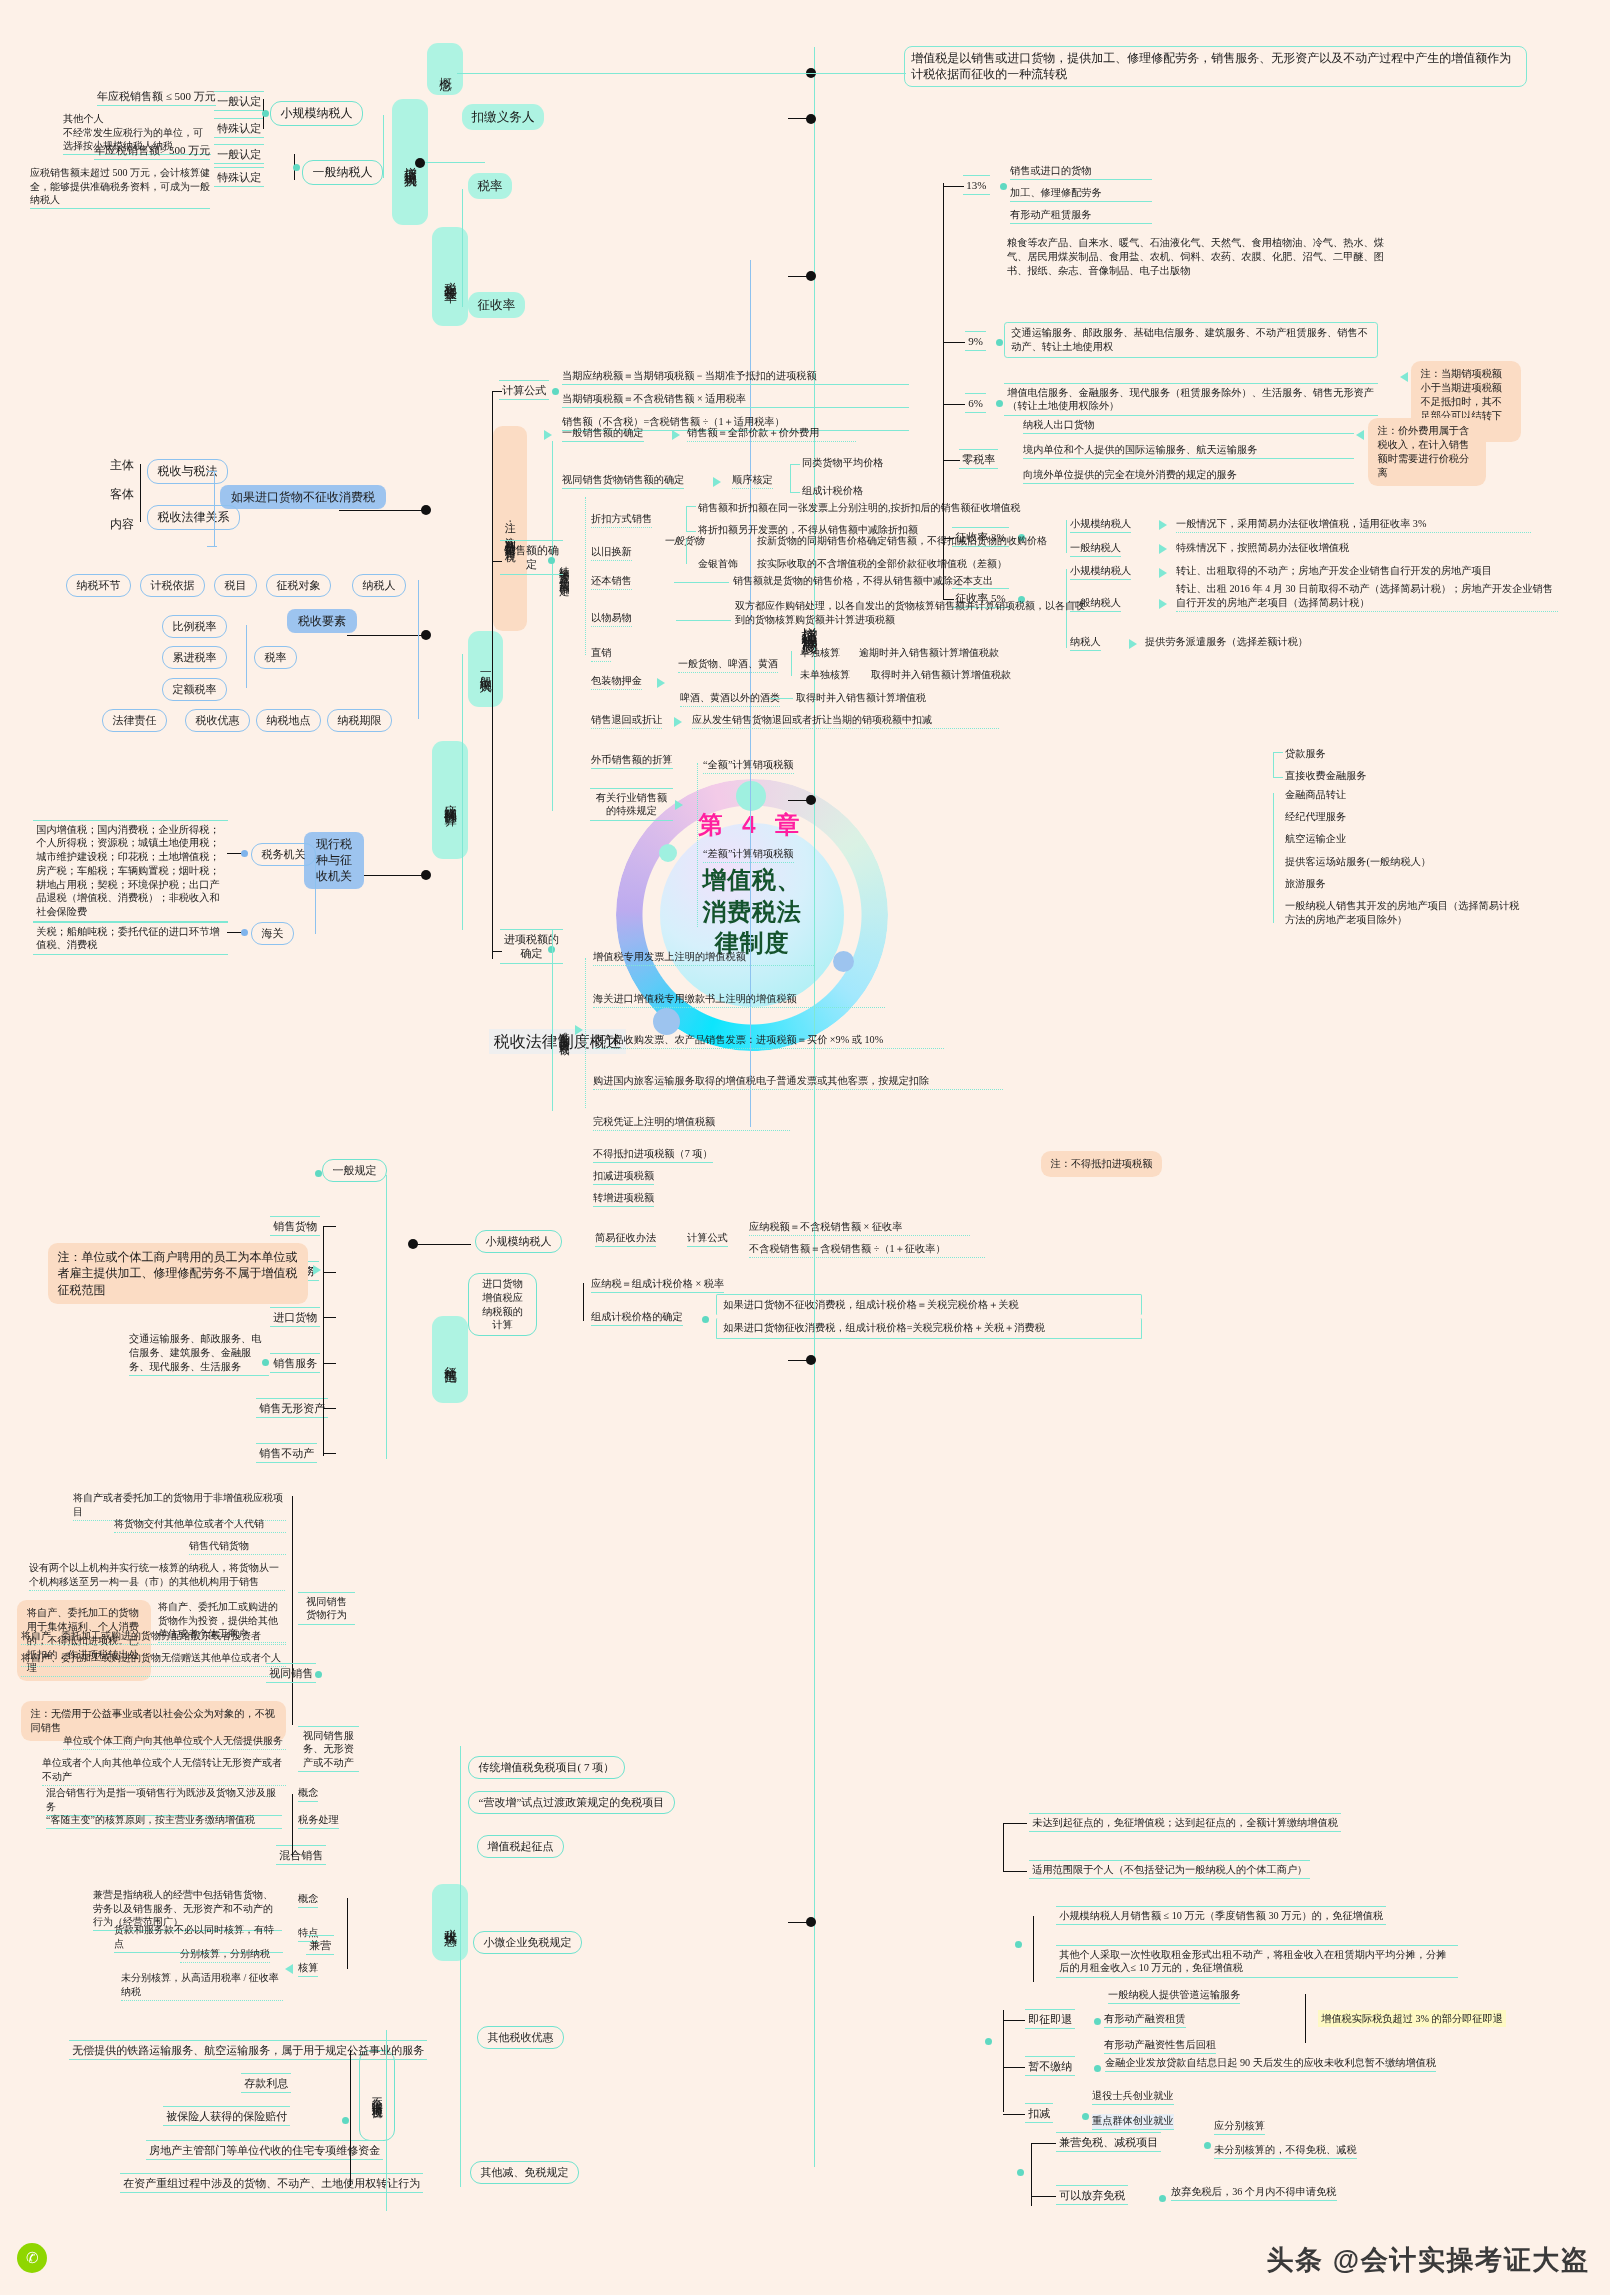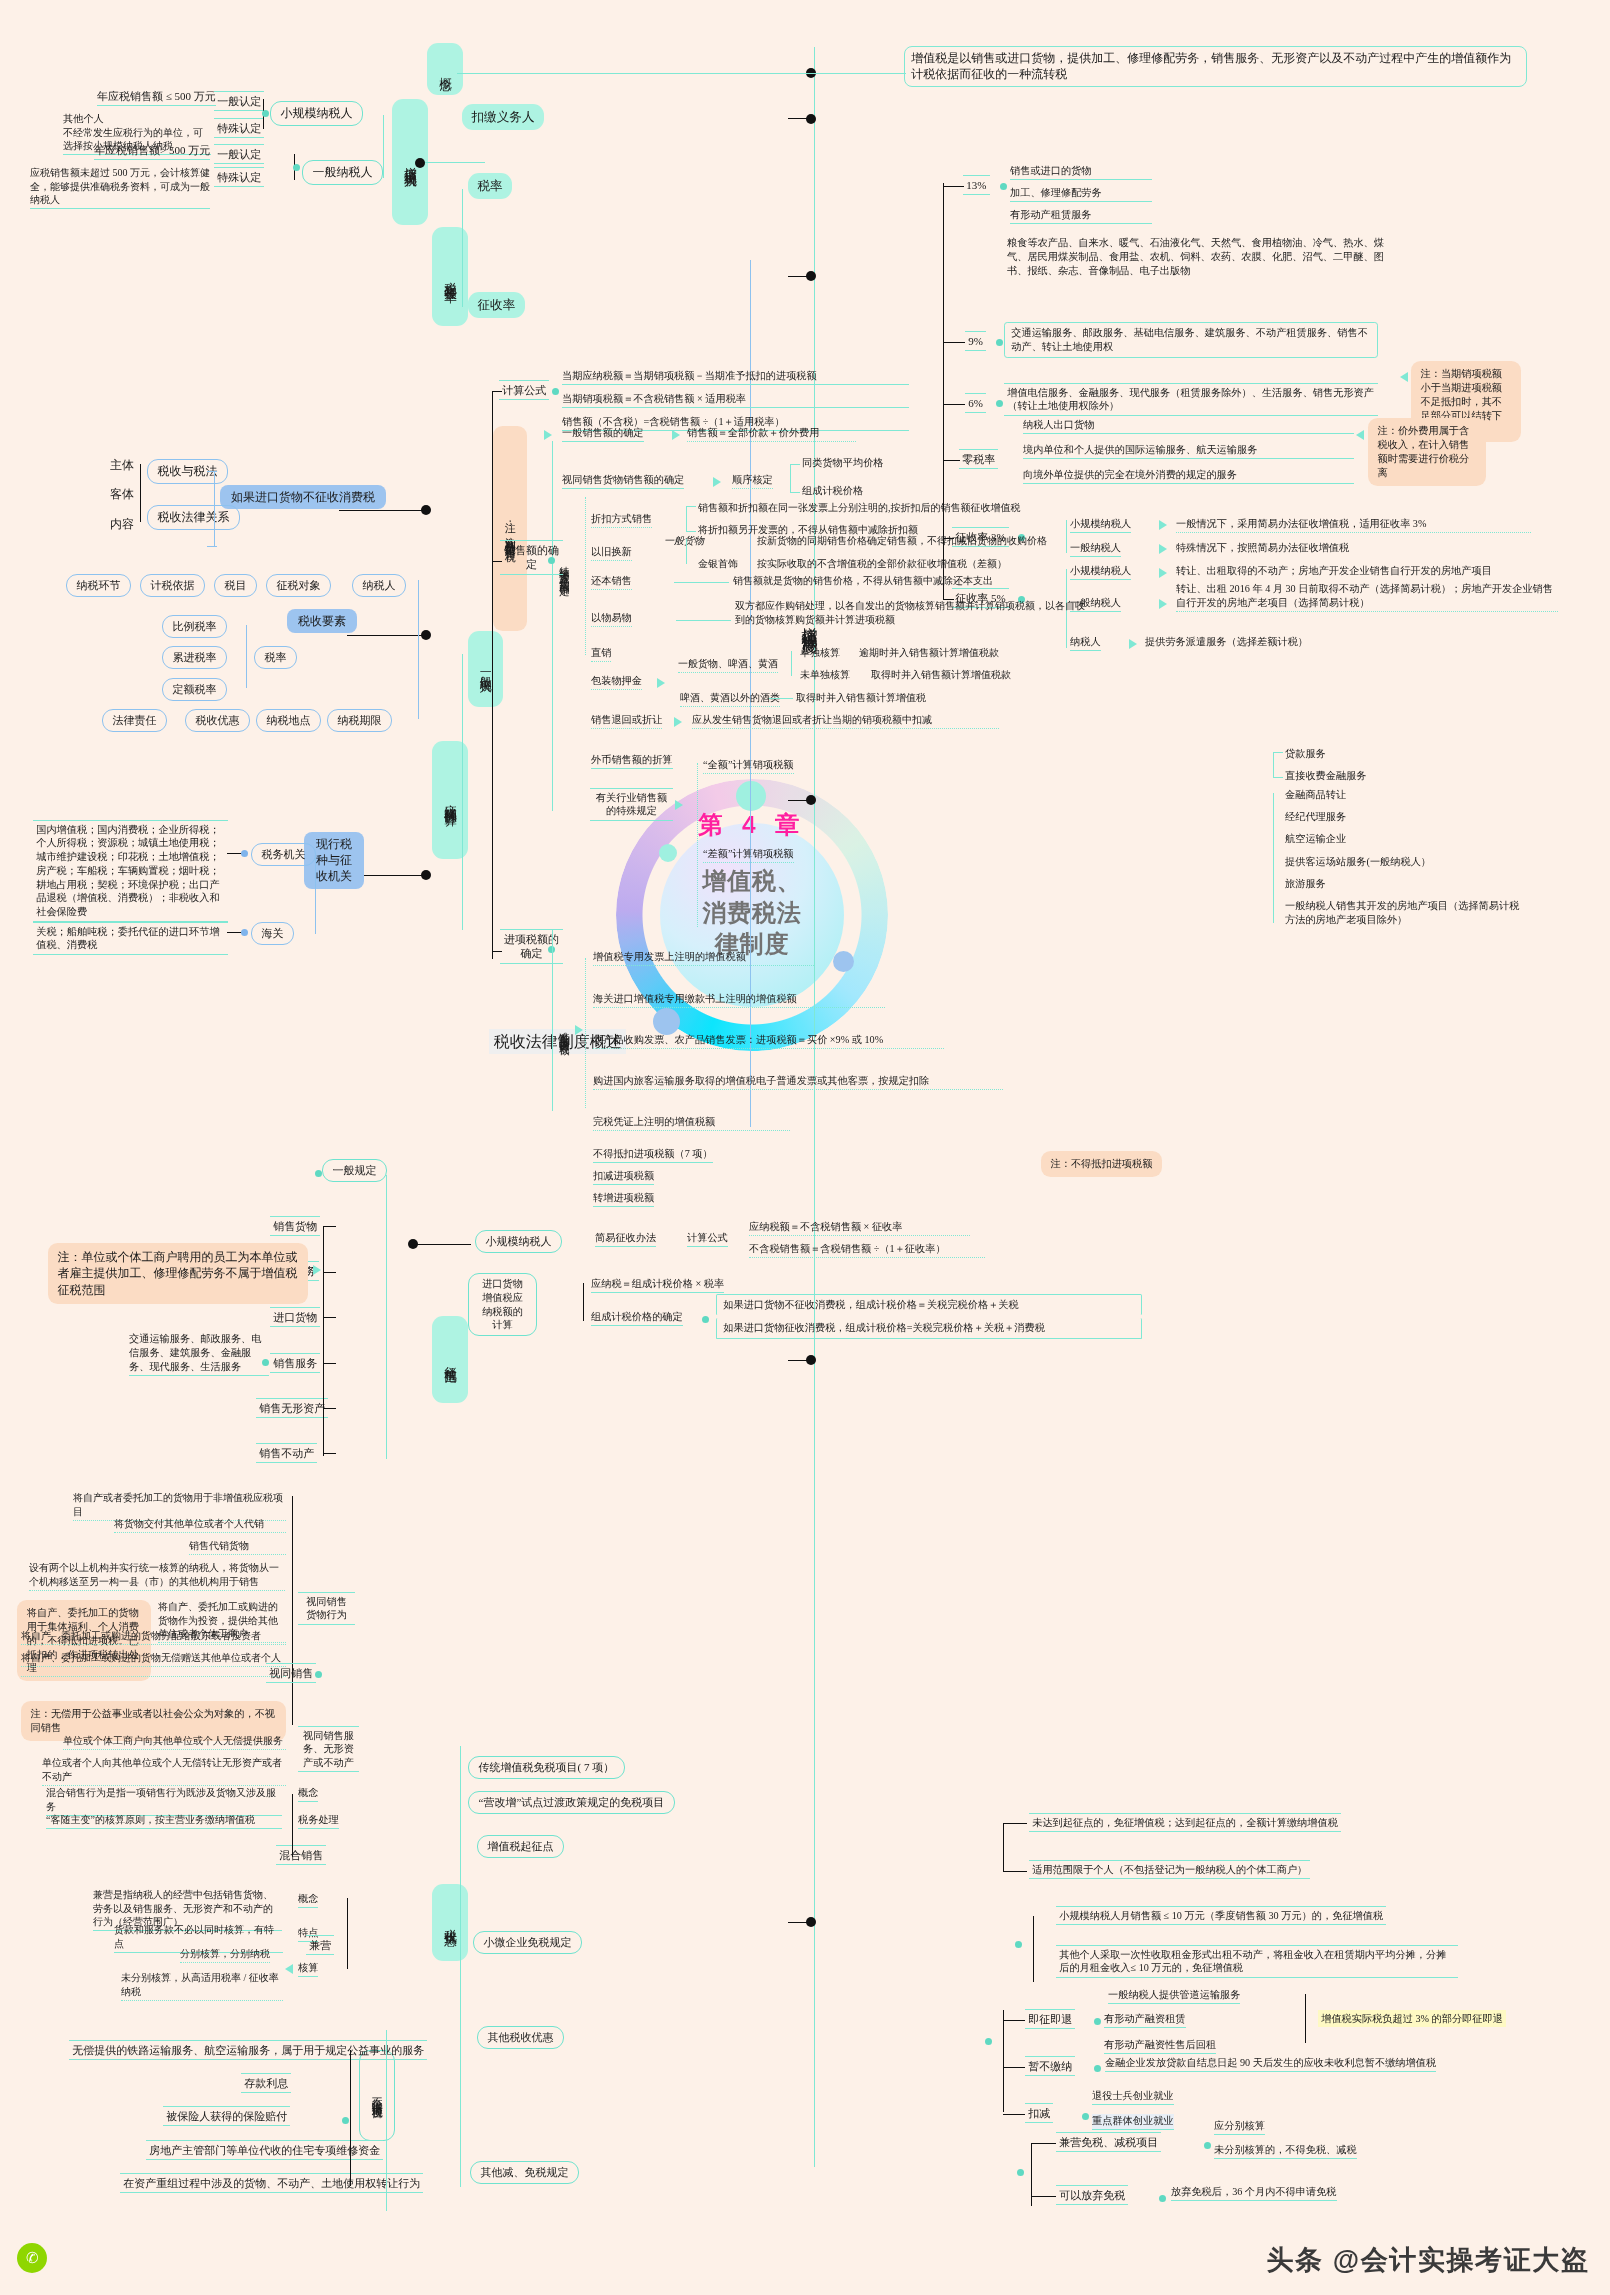--- a/index.html
+++ b/index.html
@@ -62,22 +62,22 @@
     background:radial-gradient(circle at 35% 25%,#f0e2fb 0%,#d6f0fb 45%,#9ef0f2 100%);
   }
   #hub .bub{position:absolute;border-radius:50%;}
   #hub .chapter{
     position:absolute;top:30px;left:0;width:272px;text-align:center;
     font-size:24.4px;font-weight:bold;color:#ff1fa0;letter-spacing:6.3px;
     font-family:"Liberation Sans",sans-serif;
   }
   #hub .ttl{
     position:absolute;top:87px;left:0;width:272px;text-align:center;
-    font-size:24px;font-weight:bold;color:#737373;line-height:1.32;letter-spacing:0.8px;
-    font-family:Liberation Serif, serif;
+    font-size:24px;font-weight:bold;color:#14532d;line-height:1.32;letter-spacing:0.8px;
+    font-family:Liberation Mono, monospace;
   }
   .watermark{position:absolute;right:20.5px;bottom:17.3px;font-size:27px;font-weight:bold;
     color:#3a3a3a;font-family:"Liberation Sans",sans-serif;letter-spacing:1.6px;}
   .badge{position:absolute;left:17.3px;bottom:22px;width:30px;height:30px;border-radius:50%;
     background:#8fd600;color:#fff;font-size:15px;text-align:center;line-height:30px;}
 </style>
 </head>
 <body>
 
 <div class="canvas">

